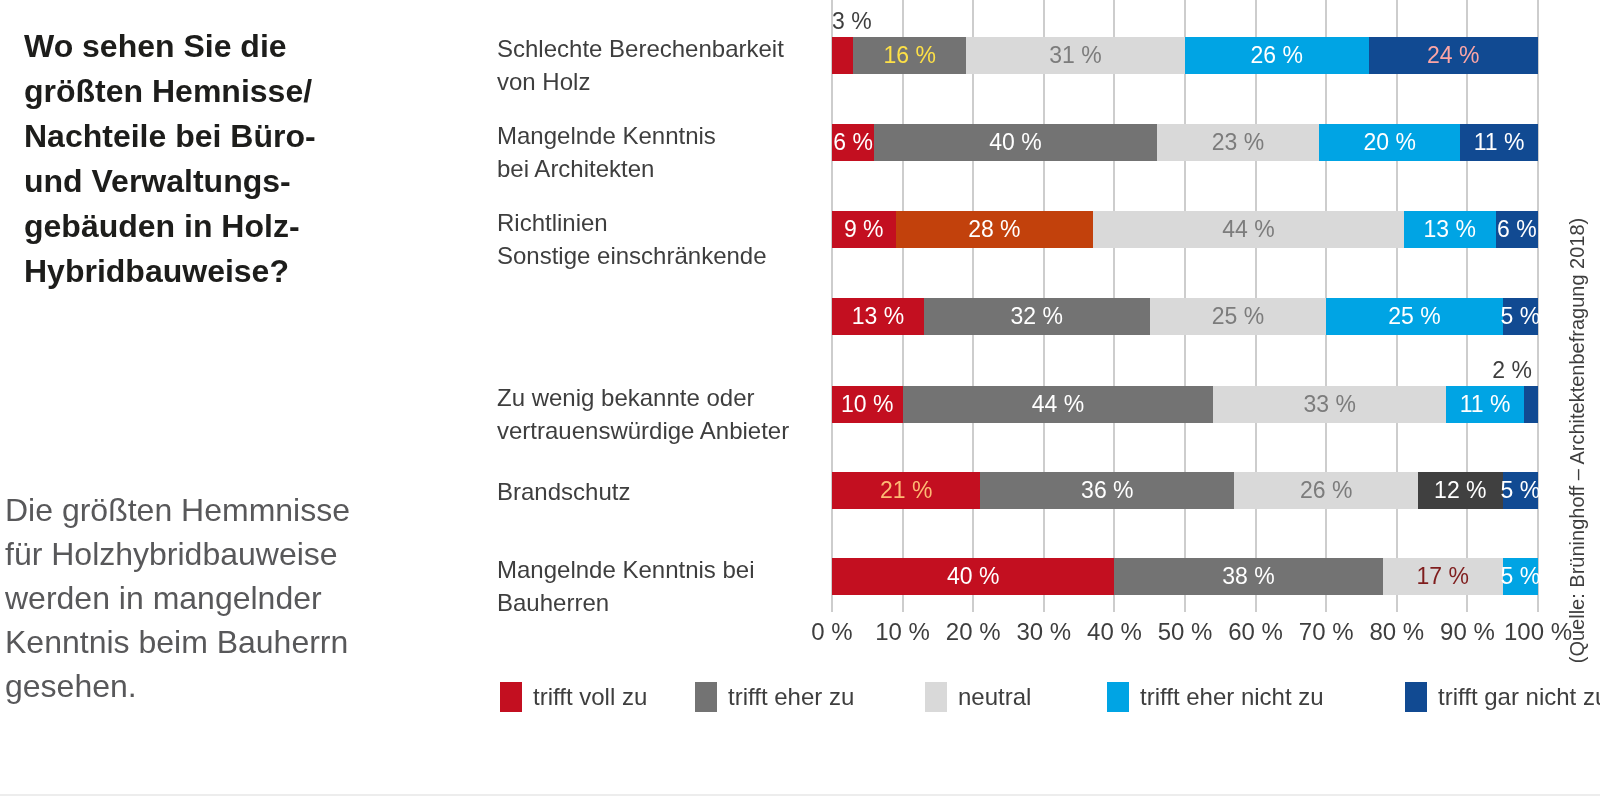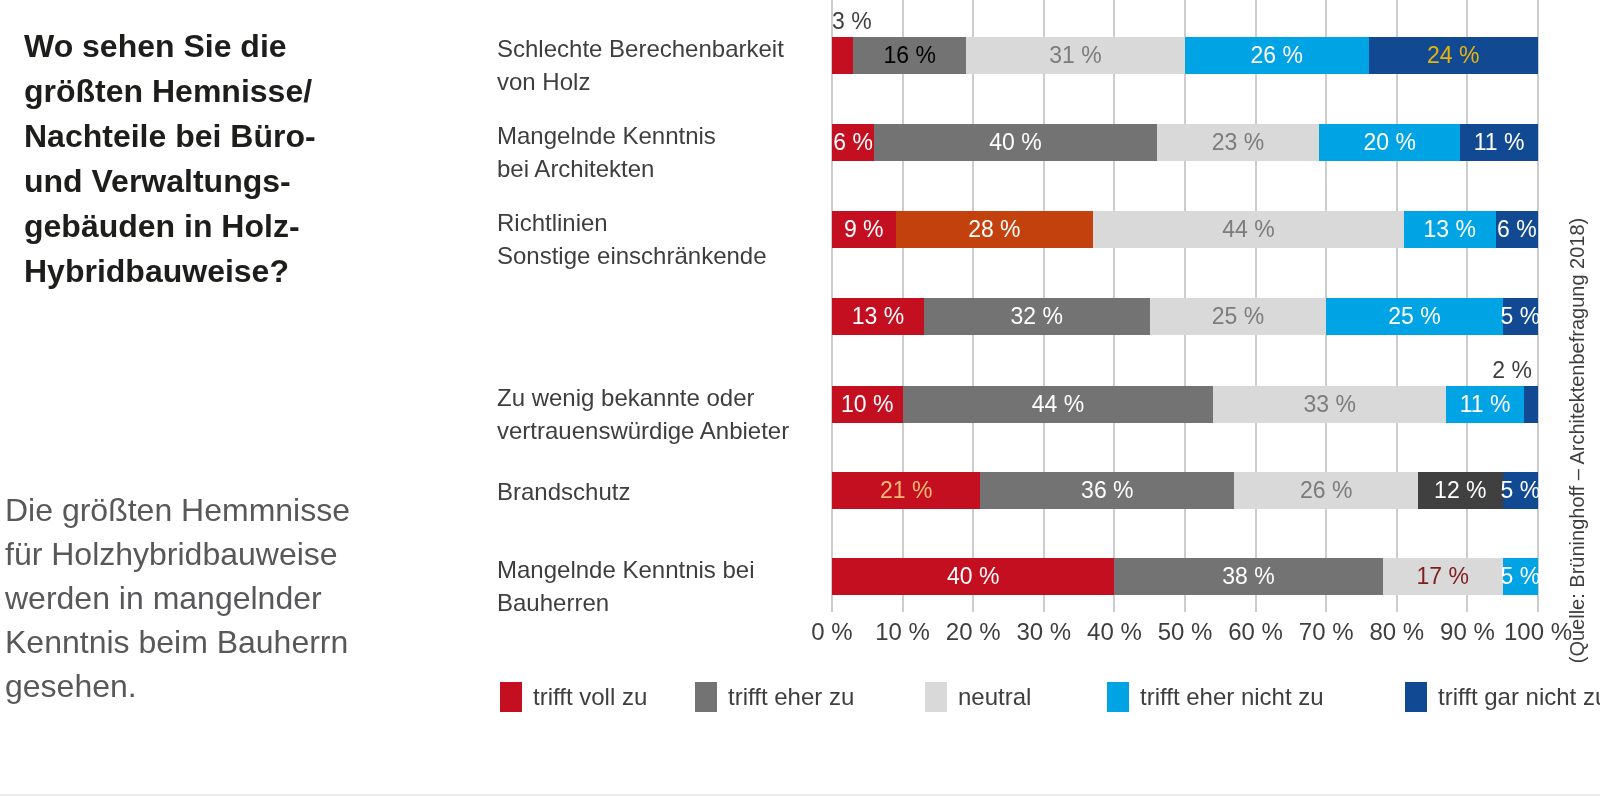--- a/index.html
+++ b/index.html
@@ -159,30 +159,30 @@
       <div class="gridline" style="left: 100%;"></div>
       <div class="row" style="top: 37px;">
         <div class="cat" style="transform: translateY(calc(-50% + 9px));">
           <div>Schlechte Berechenbarkeit</div>
           <div>von Holz</div>
         </div>
         <div class="bar">
           <span class="out-label" style="left: 0%;">3 %</span>
           <div class="seg" style="width: 3%; background: rgb(195, 15, 32);"></div>
           <div class="seg" style="width: 16%; background: rgb(115, 115, 115);">
-            <span class="seg-label" style="color: #000000;">16 %</span>
+            <span class="seg-label" style="color: #fde047;">16 %</span>
           </div>
           <div class="seg" style="width: 31%; background: rgb(217, 217, 217);">
             <span class="seg-label" style="color: rgb(124, 124, 124);">31 %</span>
           </div>
           <div class="seg" style="width: 26%; background: rgb(0, 164, 228);">
             <span class="seg-label" style="color: rgb(255, 255, 255);">26 %</span>
           </div>
           <div class="seg" style="width: 24%; background: rgb(17, 74, 146);">
-            <span class="seg-label" style="color: #eab308;">24 %</span>
+            <span class="seg-label" style="color: #fca5a5;">24 %</span>
           </div>
         </div>
       </div>
       <div class="row" style="top: 124px;">
         <div class="cat" style="transform: translateY(calc(-50% + 9px));">
           <div>Mangelnde Kenntnis</div>
           <div>bei Architekten</div>
         </div>
         <div class="bar">
           <div class="seg" style="width: 6%; background: rgb(195, 15, 32);">

